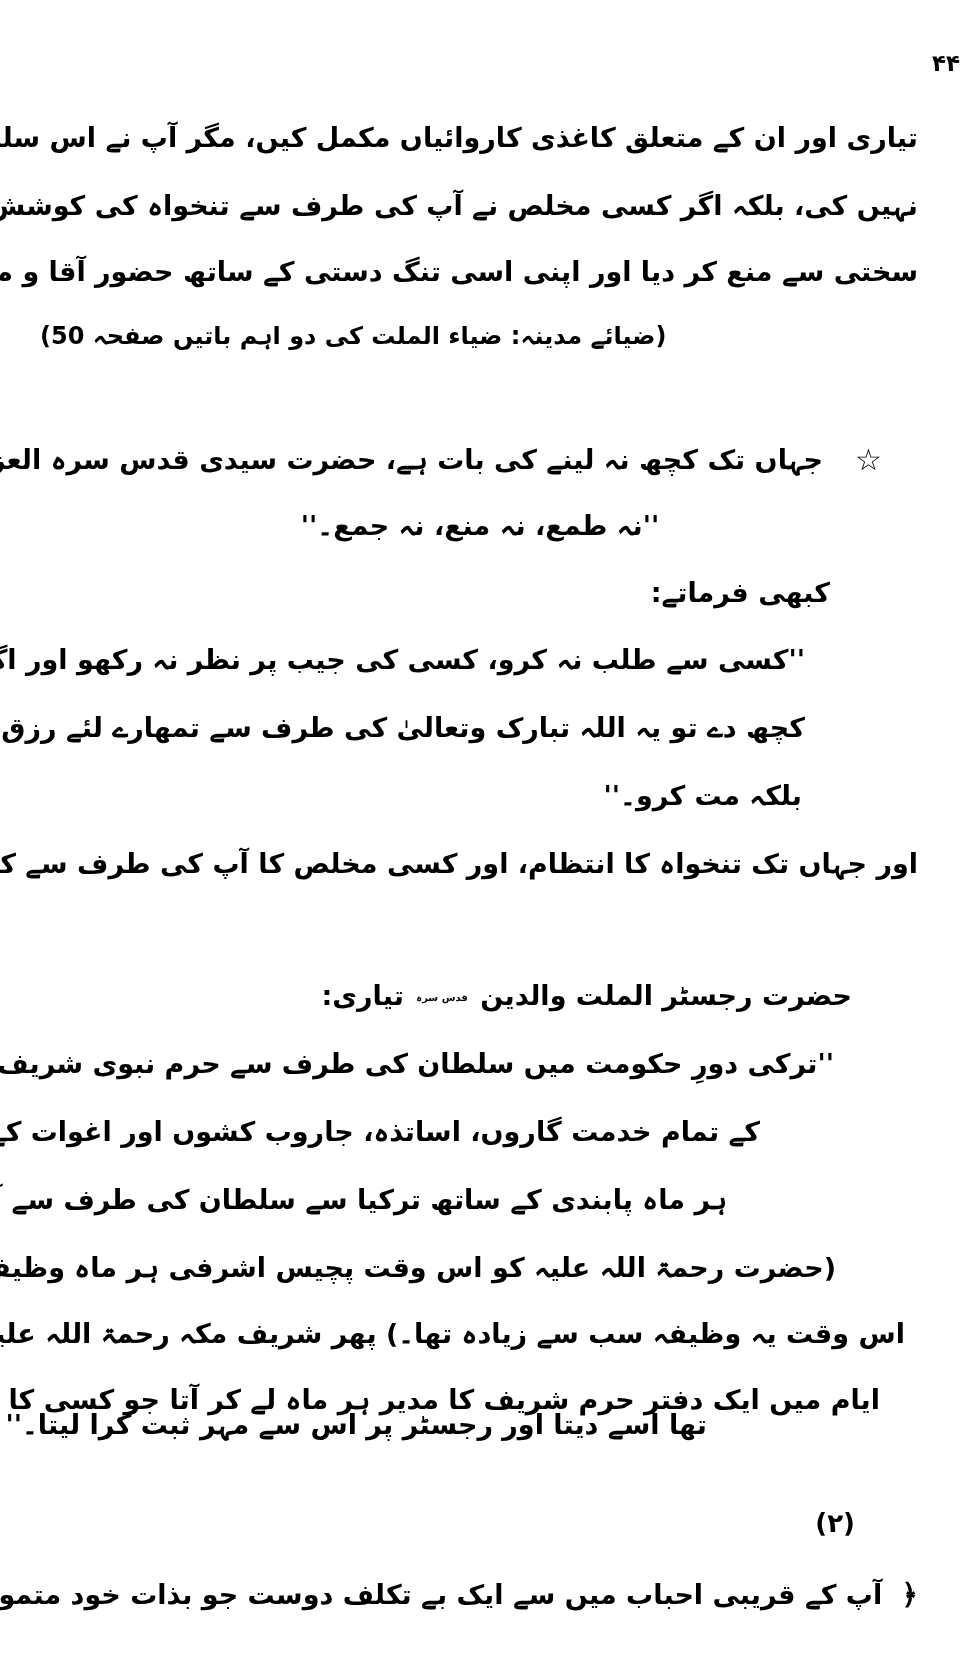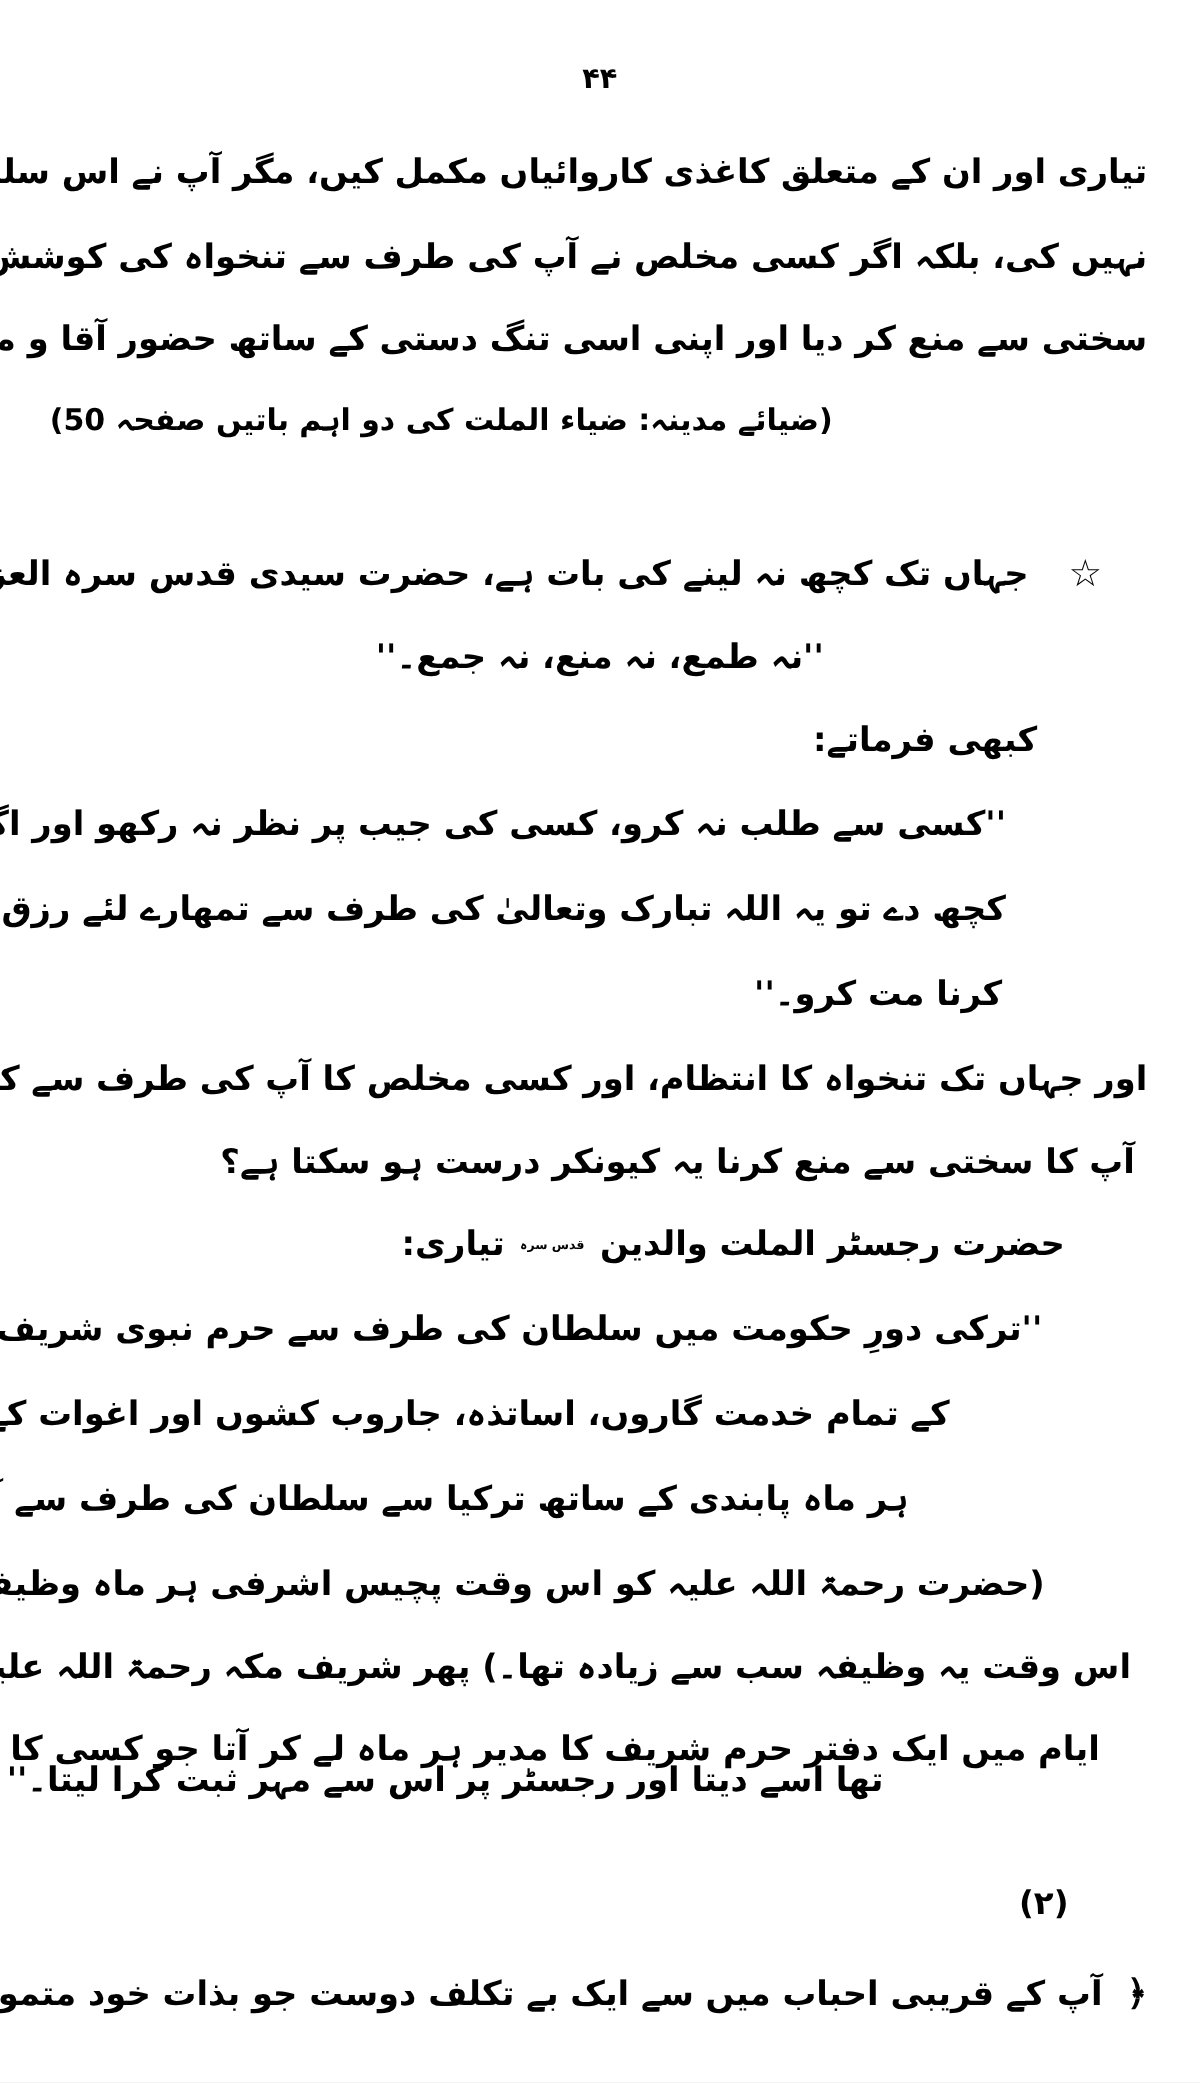--- a/index.html
+++ b/index.html
@@ -7,21 +7,21 @@
     position:relative;
     width:960px;height:1666px;
     background:#ffffff;
     color:#000000;
     font-family:"DejaVu Sans",sans-serif;
     font-weight:bold;
     direction:rtl;
     overflow:hidden;
   }
   .abs{position:absolute;white-space:nowrap;direction:rtl;text-align:right;}
-  .pageno{top:50px;left:0;width:100%;text-align:center;font-size:23px;letter-spacing:2px;}
+  .pageno{top:50px;left:0;width:100%;font-size:23px;letter-spacing:2px;}
   .bodyline{font-size:27px;line-height:1.35;}
   .l-para1-1{top:120px;right:42px;}
   .l-para1-2{top:188px;right:42px;}
   .l-para1-3{top:254px;right:42px;}
   .l-citation{top:322px;left:40px;font-size:24px;}
   .star-row{top:442px;right:78px;display:flex;flex-direction:row;gap:32px;align-items:flex-start;}
   .star{font-size:30px;line-height:1.2;}
   .l-quote-short{top:508px;left:0;width:100%;text-align:center;}
   .l-kabhi{top:575px;right:130px;}
   .l-q1-1{top:642px;right:155px;}
@@ -73,24 +73,23 @@
     <span class="star">☆</span>
     <span class="bodyline">جہاں تک کچھ نہ لینے کی بات ہے، حضرت سیدی قدس سرہ العزیز فرمایا کرتے:</span>
   </div>
 
   <div class="abs bodyline l-kabhi">کبھی فرماتے:</div>
 
   <div class="abs bodyline l-quote-short">''نہ طمع، نہ منع، نہ جمع۔''</div>
 
   <div class="abs bodyline l-q1-1">''کسی سے طلب نہ کرو، کسی کی جیب پر نظر نہ رکھو اور اگر کوئی خود بخود</div>
   <div class="abs bodyline l-q1-2">کچھ دے تو یہ اللہ تبارک وتعالیٰ کی طرف سے تمھارے لئے رزق ہے،</div>
-  <div class="abs bodyline l-q1-3">کرنا مت کرو۔''</div>
+  <div class="abs bodyline l-q1-3">بلکہ مت کرو۔''</div>
 
   <div class="abs bodyline l-par2-1">اور جہاں تک تنخواہ کا انتظام، اور کسی مخلص کا آپ کی طرف سے کوشش کرنا اور</div>
-  <div class="abs bodyline l-par2-2">آپ کا سختی سے منع کرنا یہ کیونکر درست ہو سکتا ہے؟</div>
 
   <div class="abs bodyline l-farmate">
     <span>حضرت رجسٹر الملت والدین</span>
     <span class="seal">قدس سرہ</span>
     <span>تیاری:</span>
   </div>
 
   <div class="abs bodyline l-q2-1">
     <span>''ترکی دورِ حکومت میں سلطان کی طرف سے حرم نبوی شریف (</span>
     

